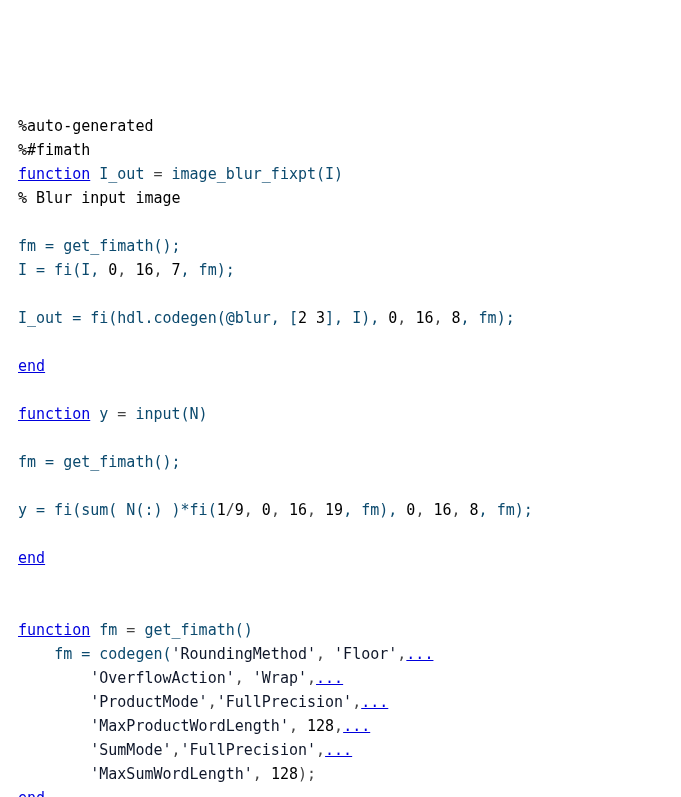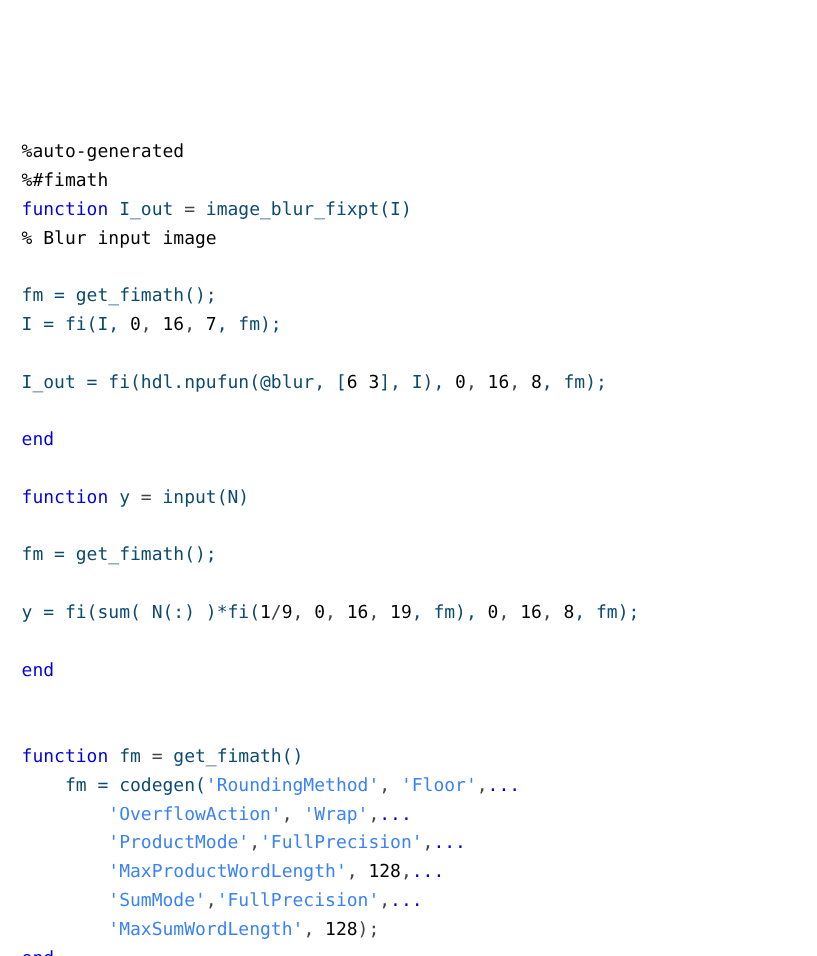--- a/index.html
+++ b/index.html
@@ -6,40 +6,40 @@
       margin: 0;
       padding: 18px;
       font-family: Consolas, Menlo, Monaco, monospace;
       font-size: 15px;
       line-height: 1.6;
       color: #333;
       background: #fff;
       white-space: pre;
     }
     .comment { color: #000000; }
-    .keyword { color: #0000dd; }
+    .keyword { color: #0000dd; text-decoration: underline; }
     .num     { color: #000; }
-    .str     { color: #3b82f6; }
+    .str     { color: #0f172a; }
     .punct   { color: #444; }
     .ident   { color: #0c4a6e; }
   </style>
 </head>
 <body>
 
 
 
 <div><span class="comment">%auto-generated</span>
 <span class="comment">%#fimath</span>
 <span><span class="keyword">function</span><span class="ident"> </span><span class="ident">I_out</span><span class="punct"> = </span><span class="ident">image_blur_fixpt(I)</span></span>
 <span class="comment">% Blur input image</span>
 <span></span>
 <span><span class="ident">fm = get_fimath();</span></span>
 <span><span class="ident">I = fi(I, </span><span class="num">0</span><span class="punct">, </span><span class="num">16</span><span class="punct">, </span><span class="num">7</span><span class="ident">, fm);</span></span>
 <span></span>
-<span><span class="ident">I_out = fi(hdl.npufun(@blur, [</span><span class="num">6 3</span><span class="ident">], I), </span><span class="num">0</span><span class="punct">, </span><span class="num">16</span><span class="punct">, </span><span class="num">8</span><span class="ident">, fm);</span></span>
+<span><span class="ident">I_out = fi(hdl.codegen(@blur, [</span><span class="num">2 3</span><span class="ident">], I), </span><span class="num">0</span><span class="punct">, </span><span class="num">16</span><span class="punct">, </span><span class="num">8</span><span class="ident">, fm);</span></span>
 <span></span>
 <span class="keyword">end</span>
 <span></span>
 <span><span class="keyword">function</span><span class="ident"> y</span><span class="punct"> = </span><span class="ident">input(N)</span></span>
 <span></span>
 <span><span class="ident">fm = get_fimath();</span></span>
 <span></span>
 <span><span class="ident">y = fi(sum( N(:) )*fi(</span><span class="num">1</span><span class="punct">/</span><span class="num">9</span><span class="punct">, </span><span class="num">0</span><span class="punct">, </span><span class="num">16</span><span class="punct">, </span><span class="num">19</span><span class="ident">, fm), </span><span class="num">0</span><span class="punct">, </span><span class="num">16</span><span class="punct">, </span><span class="num">8</span><span class="ident">, fm);</span></span>
 <span></span>
 <span class="keyword">end</span>

